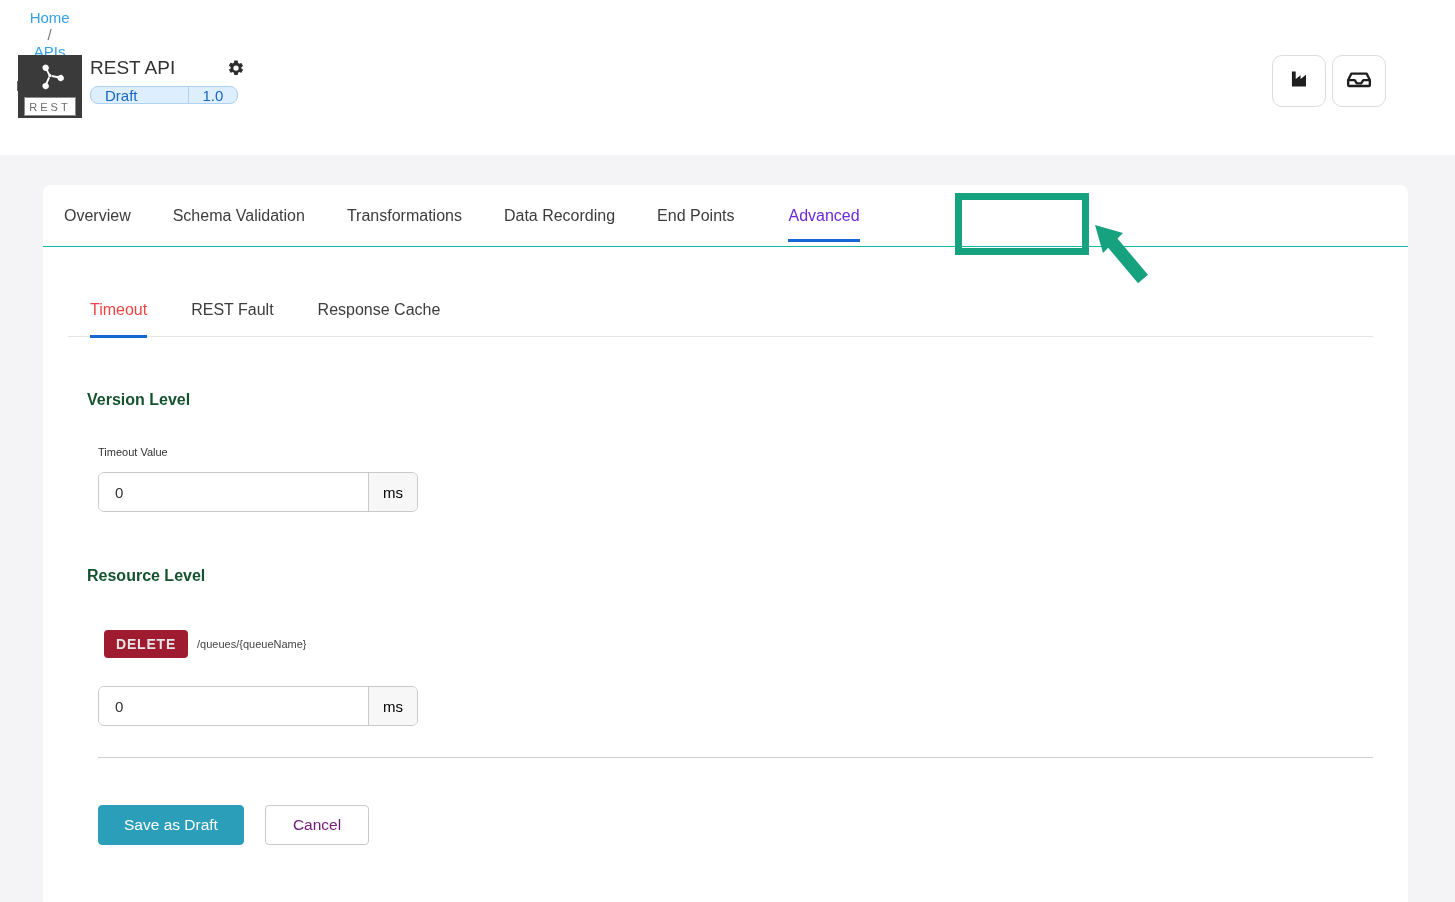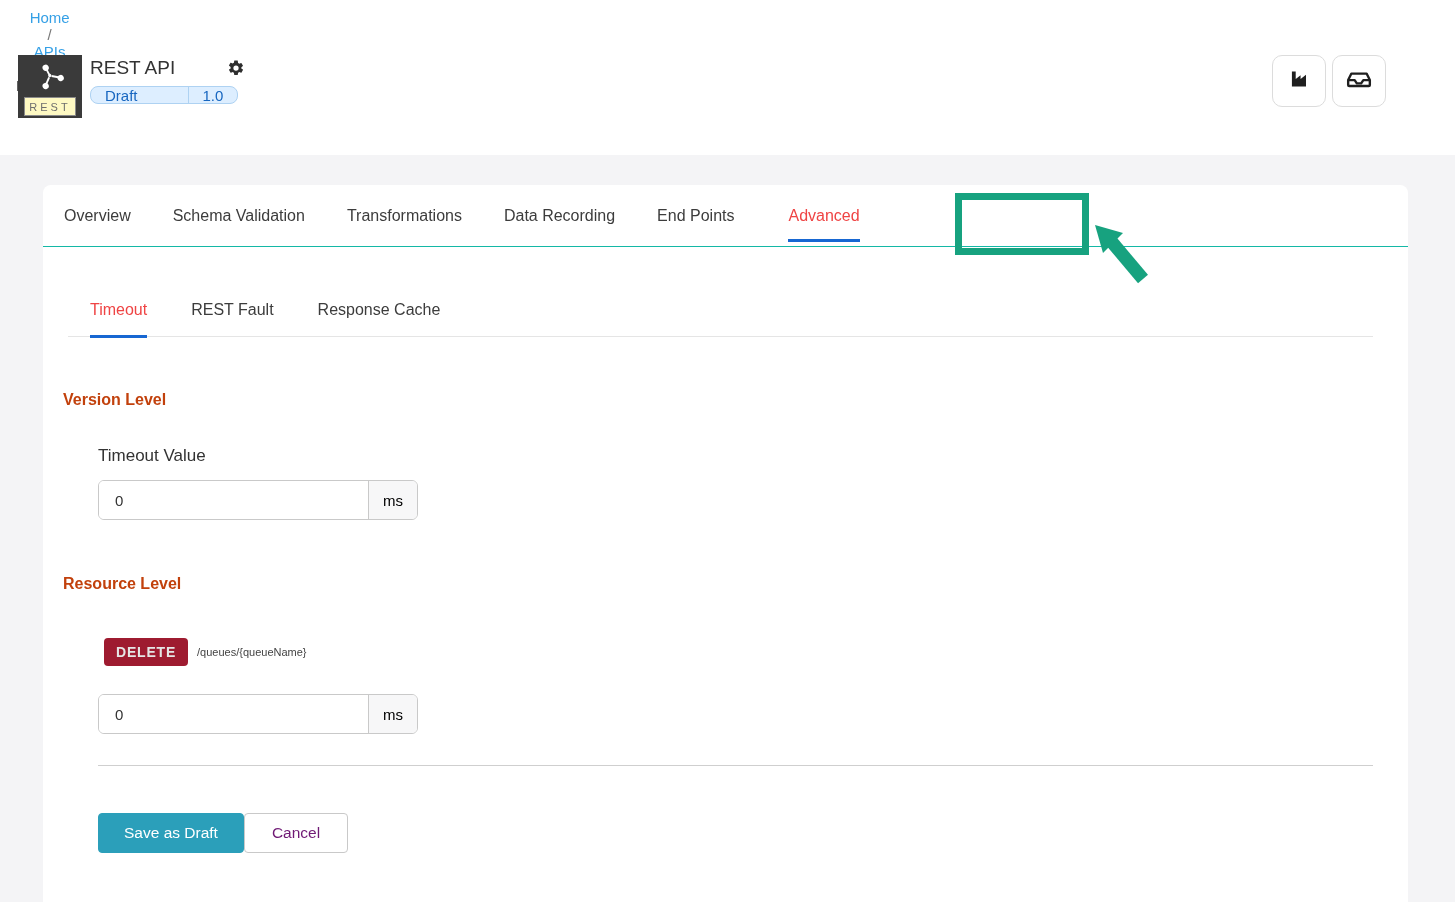--- a/index.html
+++ b/index.html
@@ -10,21 +10,21 @@
   .top-header { position:relative; height:155px; background:#fff; }
 
   .breadcrumb { position:absolute; top:9px; left:16px; font-size:15px; display:flex; align-items:center;flex-direction:column; }
   .crumb-link { color:#35a0e6; cursor:pointer; text-decoration:none; }
   .crumb-sep { color:#777; padding:0 8px; }
   .crumb-current { color:#333; }
 
   .api-head { position:absolute; top:55px; left:18px; display:flex; }
   .logo { width:64px; height:63px; background:#3a3a3a; display:flex; flex-direction:column; }
   .logo-icon { flex:1; display:flex; align-items:center; justify-content:center; }
-  .logo-label { height:19px; margin:0 6px 2px; background:#fef9c3; border:1px solid #8a8a8a;
+  .logo-label { height:19px; margin:0 6px 2px; background:#ffffff; border:1px solid #8a8a8a;
     display:flex; align-items:center; justify-content:center;
     font-size:11px; color:#6e6e6e; letter-spacing:3px; }
 
   .title-block { margin-left:8px; }
   .title-row { display:flex; align-items:center; margin-top:2px; }
   .api-title { font-size:19px; color:#333; font-weight:400; }
   .gear-btn { margin-left:52px; cursor:pointer; display:flex; align-items:center; }
 
   .badge-group { display:inline-flex; margin-top:7px; height:18px; border:1px solid #aed2f2;
     background:#ddeeff; border-radius:8px; overflow:hidden; align-items:stretch;gap:36px; }
@@ -37,58 +37,58 @@
 
   
   .page-body { height:747px; background:#f4f4f6; padding-top:30px; }
   .card { position:relative; margin-left:43px; width:1365px; height:717px;
     background:#fff; border-radius:8px 8px 0 0; }
 
   
   .tabbar { display:flex; height:62px; border-bottom:1px solid #14b8a6; align-items:center; }
   .tab { position:relative; height:100%; display:flex; align-items:center;
     padding:0 21px; font-size:16px; color:#3c3c3c; cursor:pointer; white-space:nowrap; }
-  .tab.active { color:#ef4444; }
+  .tab.active { color:#6d28d9; }
   .tab.active::after { content:""; position:absolute; left:21px; right:21px; bottom:4px;
     height:3px; background:#1767d2; }
   .tab.advanced { margin-left:12px; }
 
   
   .anno-box { position:absolute; left:912px; top:8px; width:134px; height:62px;
     border:7px solid #17a27f; z-index:6; pointer-events:none; }
   .anno-arrow { position:absolute; left:1050px; top:38px; z-index:6; pointer-events:none; }
 
   
   .subtabs { display:flex; margin:0 35px 0 25px; padding-top:54px; border-bottom:1px solid #e5e5e5; }
   .subtab { position:relative; padding:0 22px 17px; font-size:16px; color:#3c3c3c; cursor:pointer; }
   .subtab.active { color:#ef4444; }
   .subtab.active::after { content:""; position:absolute; left:22px; right:22px; bottom:-2px;
     height:3px; background:#1767d2; }
 
   
-  .section-heading { margin:54px 0 0 20px; font-size:16px; font-weight:700; color:#c2410c; }
+  .section-heading { margin:54px 0 0 44px; font-size:16px; font-weight:700; color:#14532d; }
   .section-heading.resource { margin-top:55px; }
-  .field-label { margin:37px 0 0 55px; font-size:17px; color:#333; }
+  .field-label { margin:37px 0 0 55px; font-size:11px; color:#333; }
 
   .input-group { display:flex; margin:14px 0 0 55px; width:320px; height:40px;
     border:1px solid #c9c9c9; border-radius:6px; background:#fff; overflow:hidden; }
   .ig-input { flex:1; border:none; outline:none; padding:0 0 0 16px; font-size:15px;
     color:#333; font-family:"Liberation Sans", sans-serif; background:#fff; min-width:0; }
   .ig-addon { width:49px; background:#f7f7f8; border-left:1px solid #c9c9c9;
     display:flex; align-items:center; justify-content:center; font-size:15px; color:#000000; }
   .input-group.resource { margin-top:28px; }
 
   .method-row { display:flex; align-items:center; margin:45px 0 0 61px; }
   .method-badge { background:#9e1b30; color:#e5e5e5; font-size:14px; font-weight:700;
     letter-spacing:0.8px; padding:6px 12px; border-radius:4px; }
   .method-path { margin-left:9px; font-size:11px; color:#444; }
 
   .divider { margin:31px 35px 0 55px; border-top:1px solid #cfcfcf; }
 
-  .actions-row { display:flex; margin:47px 0 0 55px; }
+  .actions-row { display:flex; margin:47px 0 0 55px; gap:21px; }
   .btn { height:40px; border-radius:4px; font-size:15.5px; cursor:pointer;
     font-family:"Liberation Sans", sans-serif; display:flex; align-items:center; justify-content:center; }
   .btn-primary { background:#2b9fba; color:#fff; border:1px solid #2b9fba; padding:0 25px; }
   .btn-cancel { background:#fff; color:#701a75; border:1px solid #c9c9c9; padding:0 27px; }
 </style>
 </head>
 <body>
 
 <div class="top-header">
 

